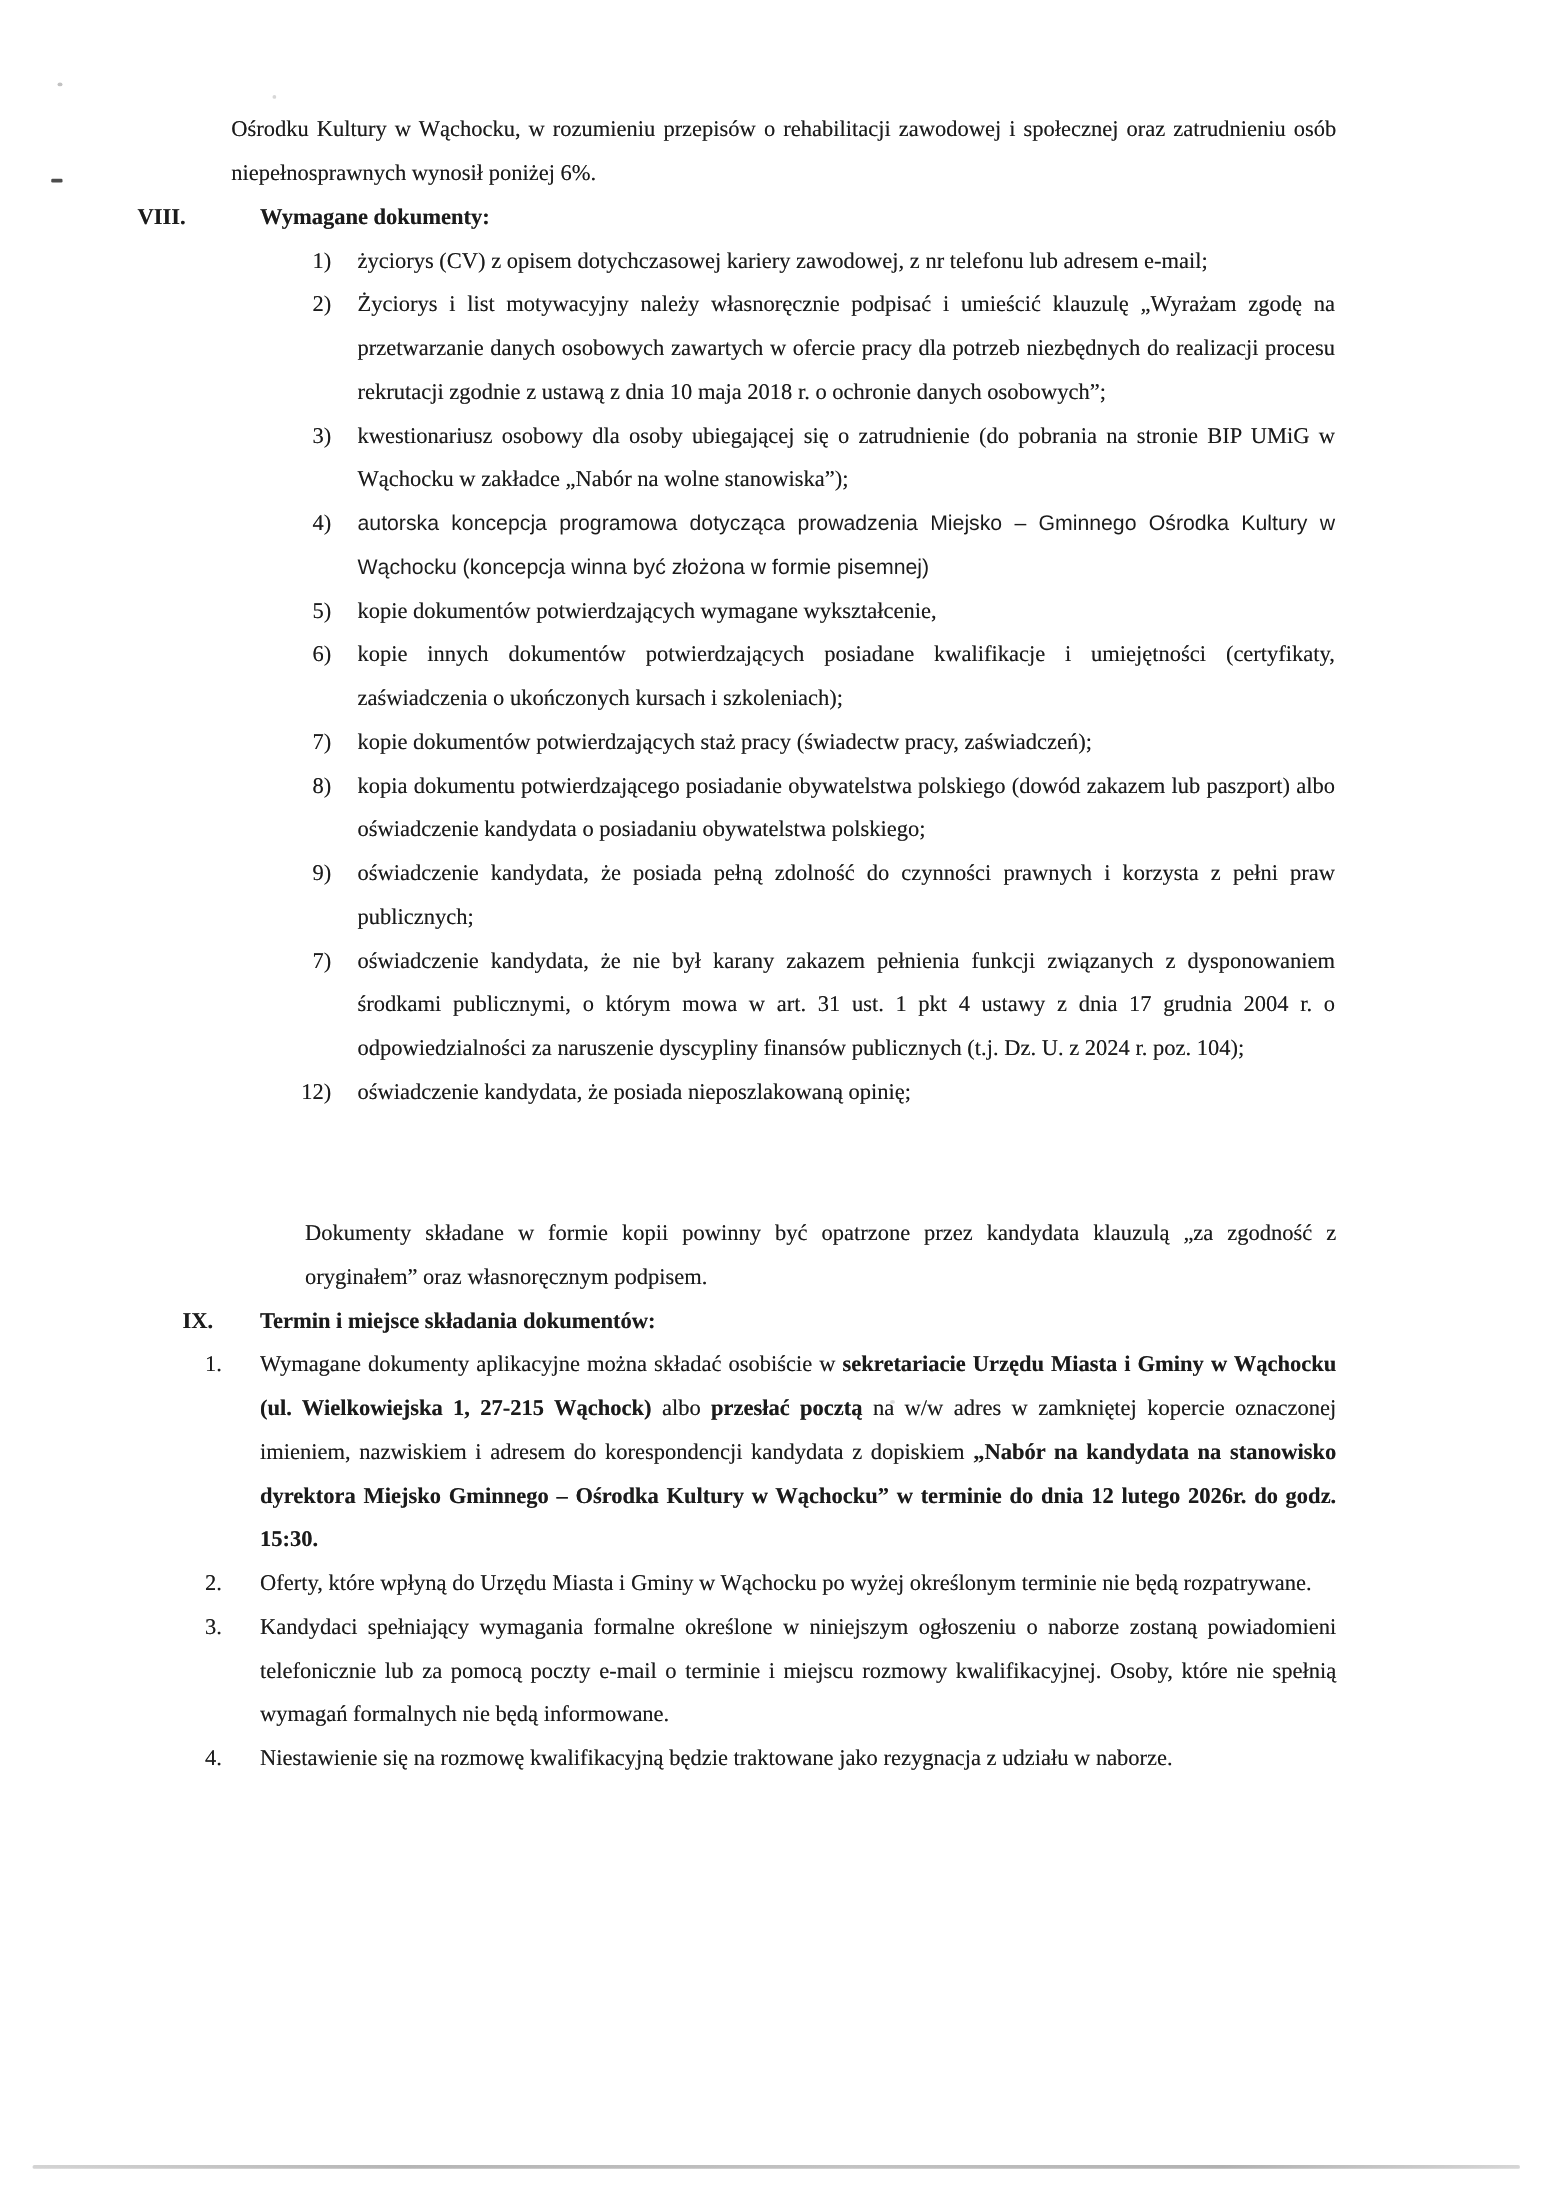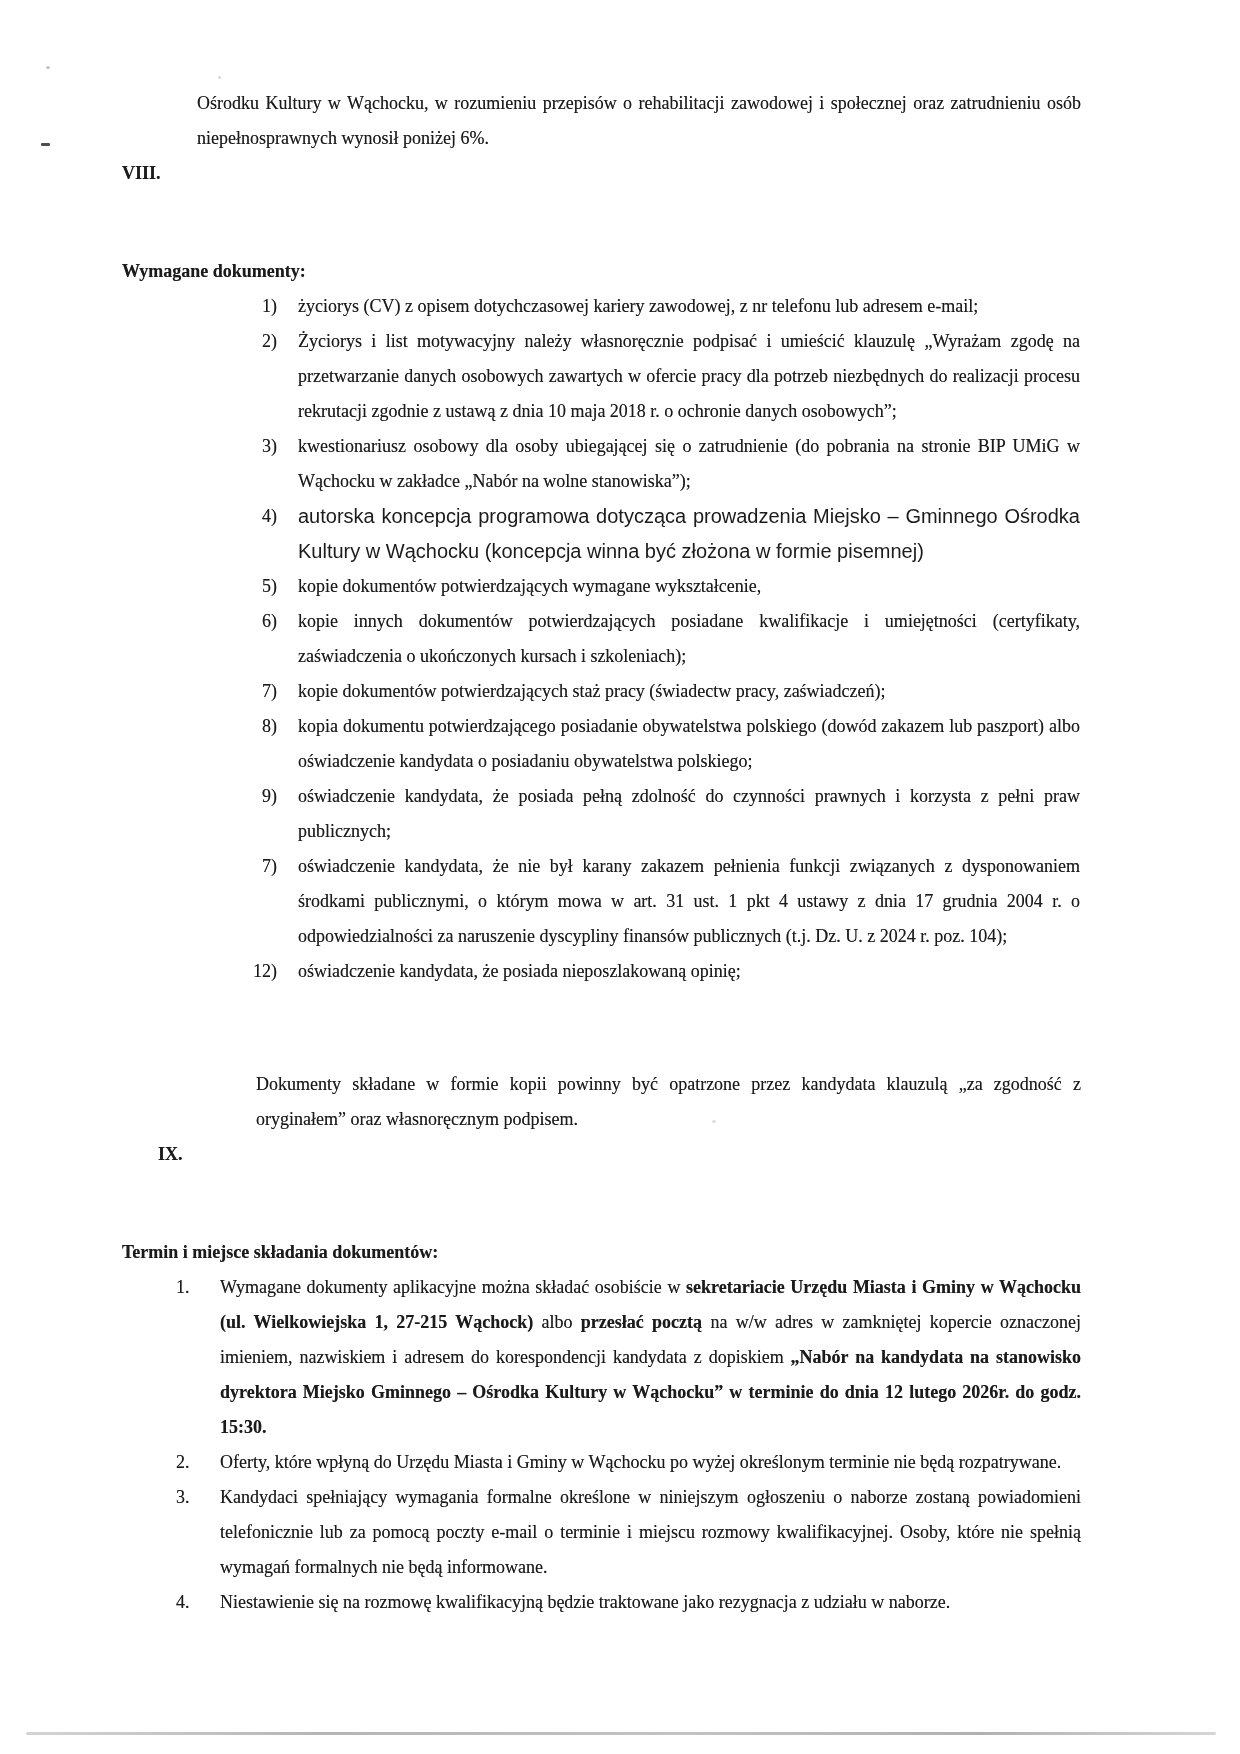--- a/index.html
+++ b/index.html
@@ -12,56 +12,55 @@
     width: 1240px;
     height: 1754px;
     background: #ffffff;
     overflow: hidden;
     font-family: "Liberation Serif", "DejaVu Serif", serif;
     font-size: 18px;
     line-height: 35px;
     color: #1b1b1b;
     text-shadow: 0 0 0.4px rgba(20,20,20,0.55);
   }
-  .content { padding-top: 86px; padding-left: 12px; }
+  .content { padding-top: 86px; }
 
   
   .intro {
     margin: 0 0 0 185px;
     width: 884px;
     text-align: justify;
   }
 
   
   .sec-heading {
     display: flex;
     margin-left: 110px;
     font-weight: 700;
-    flex-direction: column;
   }
   .sec-num { width: 98px; flex: 0 0 98px; }
   .sec-heading.ix .sec-num { padding-left: 36px; box-sizing: border-box; }
   .sec-title { width: 861px; }
 
   
   .viii-list { margin: 0; padding: 0; list-style: none; }
   .viii-item { display: flex; margin-left: 213px; }
   .viii-item .marker {
     flex: 0 0 52px; width: 52px;
     text-align: right;
     padding-right: 0;
   }
   .viii-item .body {
     margin-left: 21px;
     width: 782px;
     text-align: justify;
   }
   .viii-item .body p { margin: 0; }
   .body .sub-note { text-align: justify; }
-  .sans { font-family: "Liberation Sans", "DejaVu Sans", sans-serif; font-size: 20px; text-shadow: none; }
+  .sans { font-family: "Liberation Sans", "DejaVu Sans", sans-serif; font-size: 17px; text-shadow: none; }
 
   
   .closing { margin: 78px 0 0 244px; width: 825px; }
   .closing p { margin: 0; }
   .closing .p1 { text-align: justify; }
 
   
   .ix-list { margin: 0; padding: 0; list-style: none; }
   .ix-item { display: flex; margin-left: 164px; }
   .ix-item .marker { flex: 0 0 30px; width: 30px; }

